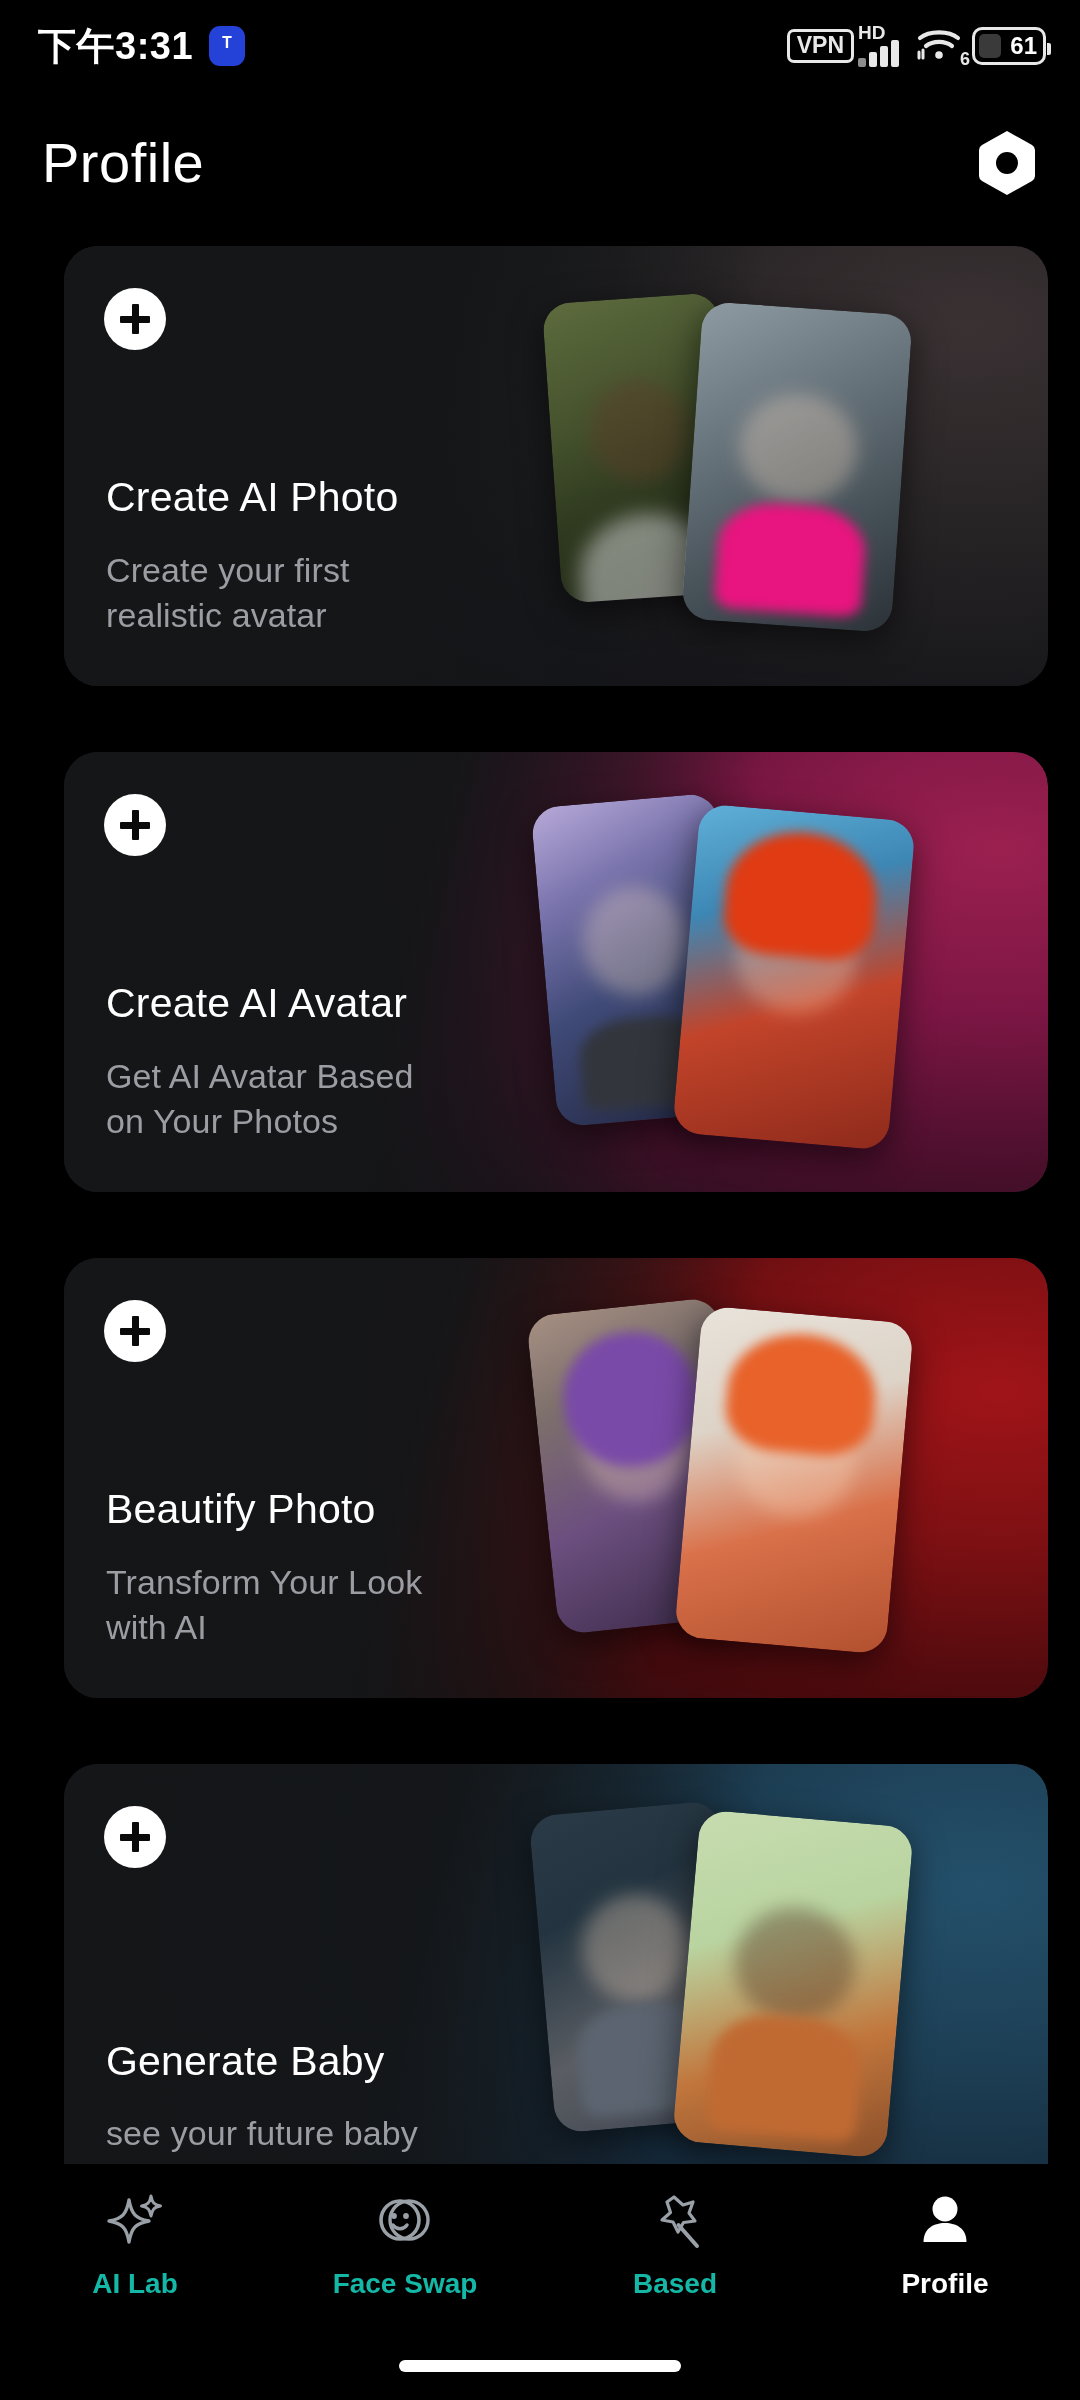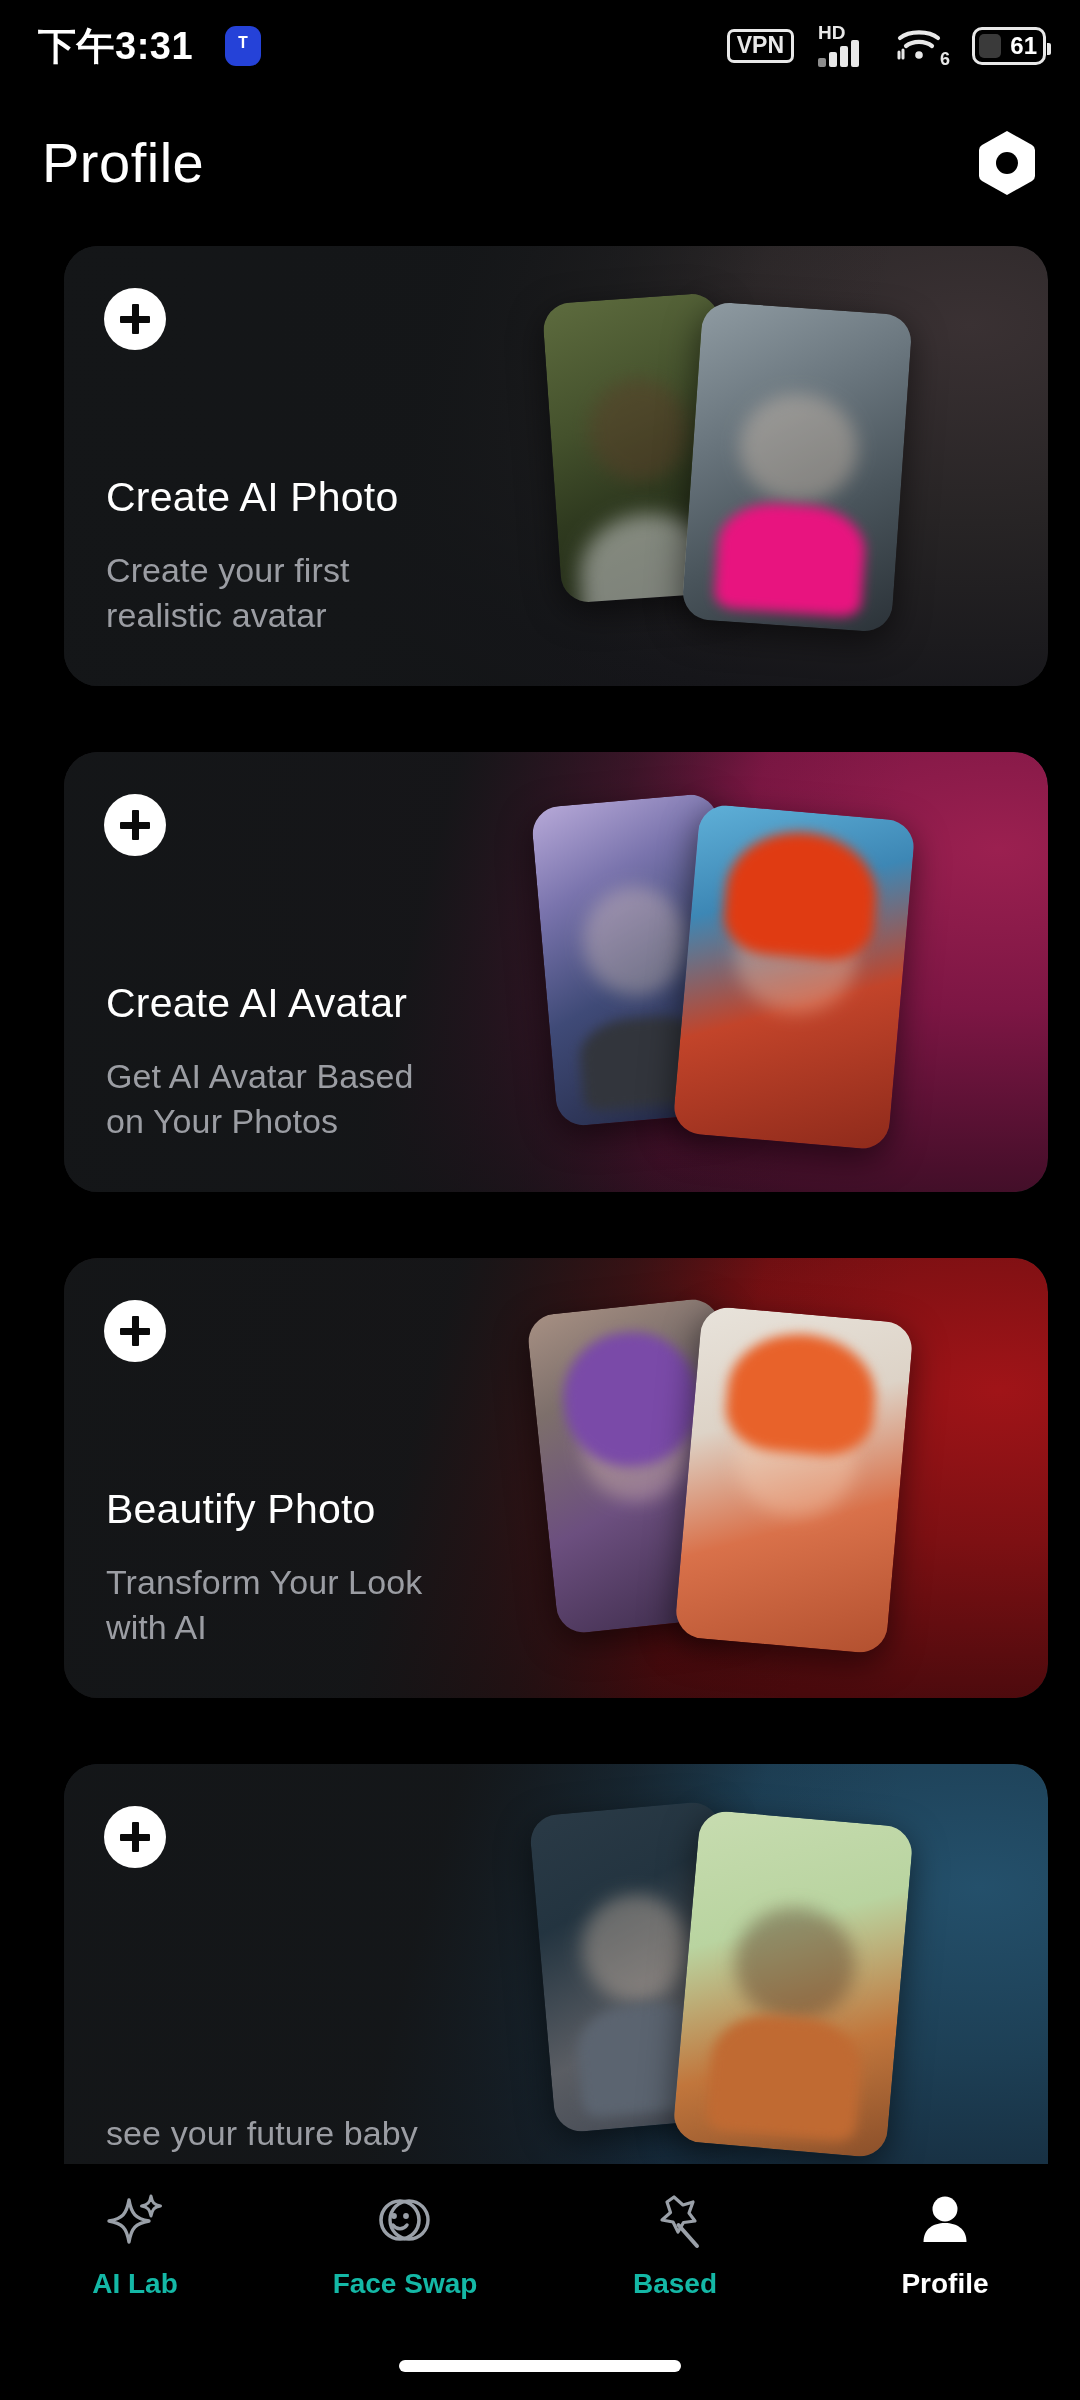--- a/index.html
+++ b/index.html
@@ -9,32 +9,32 @@
     font-family:"Liberation Sans", sans-serif;
     overflow:hidden;
   }
 
   
   .statusbar{
     position:absolute; top:0; left:0; width:1080px; height:92px;
     display:flex; align-items:center; justify-content:space-between;
     padding:0 34px 0 38px;
   }
-  .sb-left{ display:flex; align-items:center; gap:32px; }
+  .sb-left{ display:flex; align-items:center; gap:16px; }
   .sb-time{ color:#fff; font-size:38px; font-weight:600; letter-spacing:0.5px; line-height:1; }
   .sb-appicon{
     width:36px; height:40px; border-radius:11px;
     background:#2542d8; position:relative;
     display:flex; align-items:center; justify-content:center;
   }
   .sb-appicon .g{
     color:#fff; font-size:23px; line-height:1; font-weight:700;
     transform:scaleY(1.05);
   }
-  .sb-right{ display:flex; align-items:center; gap:24px; }
+  .sb-right{ display:flex; align-items:center; gap:4px; }
   .ic-vpn{
     border:3px solid #e8e8e8; border-radius:7px;
     color:#e8e8e8; font-size:23px; font-weight:700;
     padding:1px 7px 3px; line-height:1.05; letter-spacing:0px;
   }
   .ic-signal{ position:relative; width:54px; height:42px; }
   .ic-signal .hd{
     position:absolute; top:-2px; left:0; color:#e8e8e8;
     font-size:19px; font-weight:700; line-height:1;
   }
@@ -349,20 +349,21 @@
             <div class="accent-blob" style="background:#c06a32;height:36%;"></div>
           </div>
       </div>
     </div>
     <div class="sheen"></div>
     <div class="plus-btn">
       <span class="bar-h"></span>
       <span class="bar-v"></span>
     </div>
     <div class="card-text">
+      <div class="card-title">Generate Baby</div>
       <div class="card-sub">see your future baby</div>
     </div>
   </div>
 
 </div>
 
 <div class="bottomnav">
 
   <div class="nav-item">
     <span class="nav-icon">

